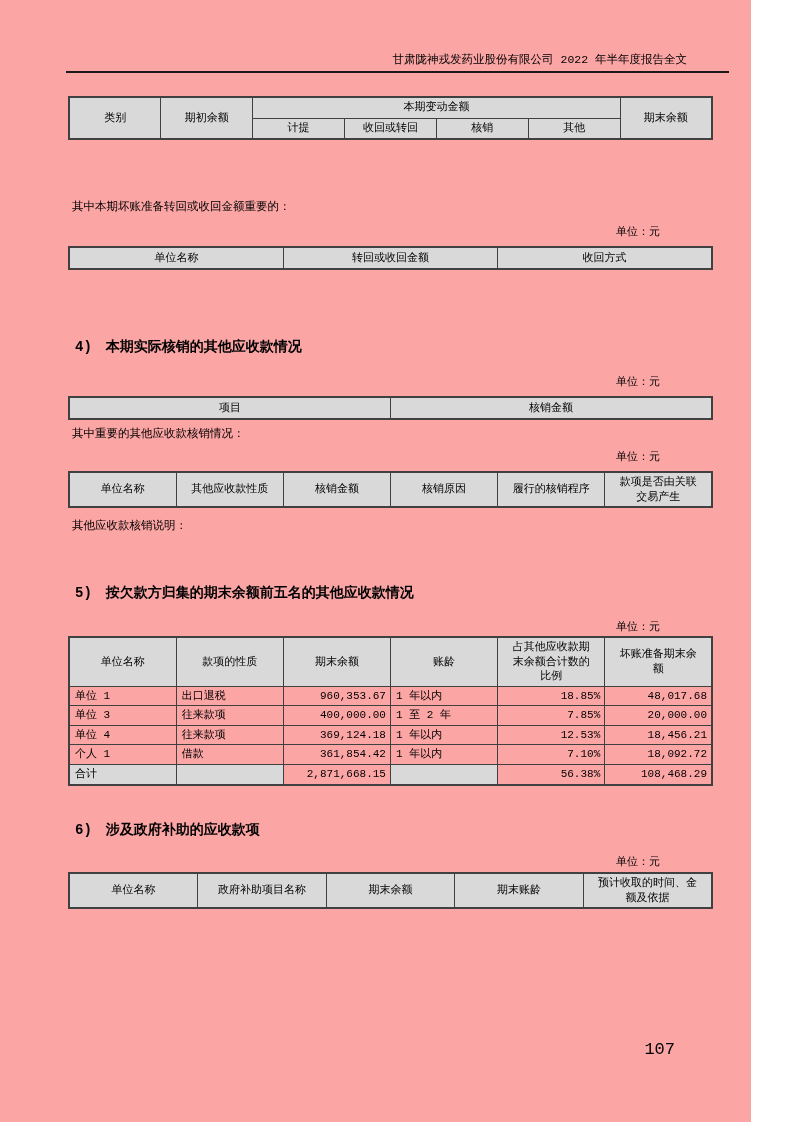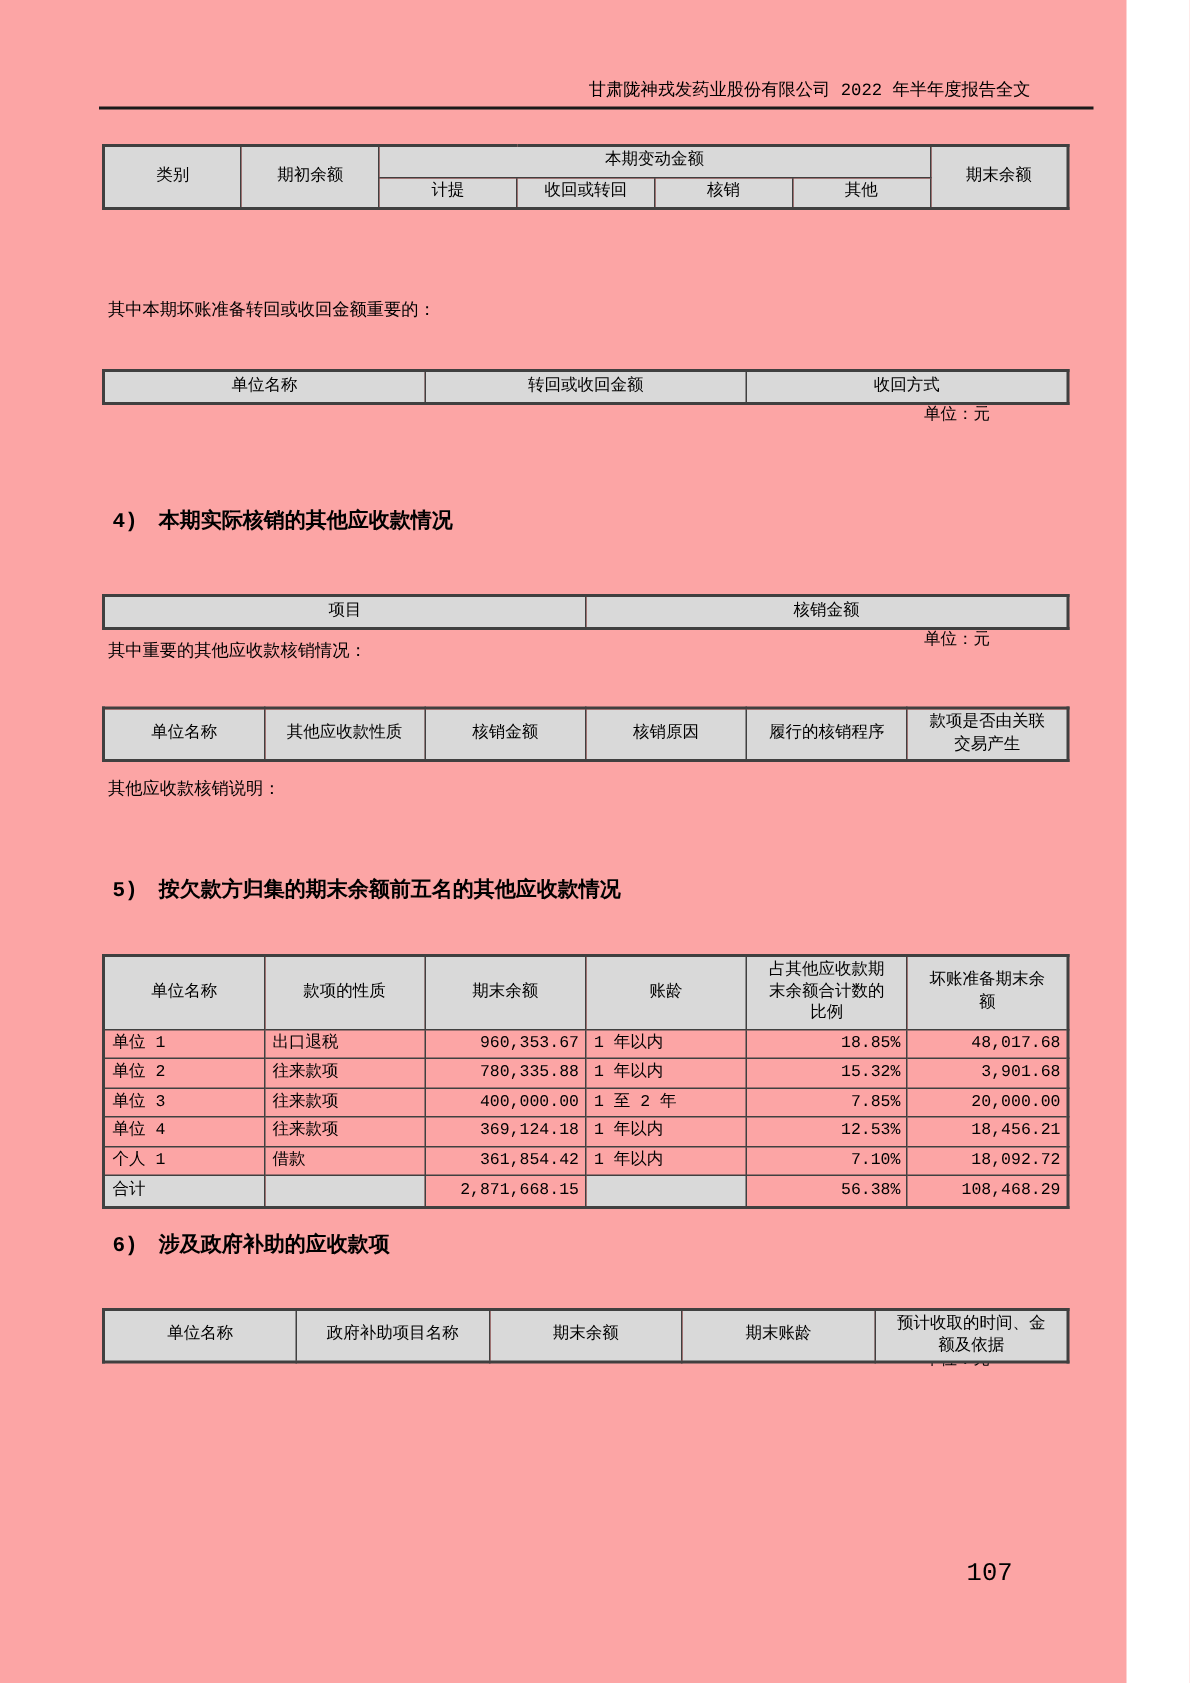--- a/index.html
+++ b/index.html
@@ -23,21 +23,21 @@
   .tbl td.hd { background:#d9d9d9; }
   .tbl td.pad-wide { padding:2px 12px;margin-top:12px; }
   .t1 tr { height:21px; }
   .t2 tr, .t3 tr { height:22px; }
   .t5 tr.data { height:18px; }
   .t5 tr.total { height:21px; }
   .t5 td.al { text-align:left; padding-left:5px; }
   .t5 td.ar { text-align:right; padding-right:4px; }
 
   .note { position:absolute; left:72px; font-size:11.5px; white-space:nowrap;text-align:center; }
-  .unit { position:absolute; right:91px; font-size:11px; white-space:nowrap;margin-top:44px; }
+  .unit { position:absolute; right:91px; font-size:11px; white-space:nowrap; }
   .sec  { position:absolute; left:75px; font-size:14px; font-weight:bold; white-space:nowrap; }
   .sec .num { display:inline-block; margin-right:14px; }
   .pageno { position:absolute; top:1040px; right:76px; font-size:17px; }
 </style>
 </head>
 <body>
 
 <div class="page">
 
   <div class="hdr-title">甘肃陇神戎发药业股份有限公司 2022 年半年度报告全文</div>
@@ -154,28 +154,20 @@
         <td class="hd pad-wide">占其他应收款期末余额合计数的比例</td>
         <td class="hd pad-wide">坏账准备期末余额</td>
       </tr>
       <tr class="data">
         <td class="al">单位 1</td>
         <td class="al">出口退税</td>
         <td class="ar">960,353.67</td>
         <td class="al">1 年以内</td>
         <td class="ar">18.85%</td>
         <td class="ar">48,017.68</td>
-      </tr>
-      <tr class="data">
-        <td class="al">单位 2</td>
-        <td class="al">往来款项</td>
-        <td class="ar">780,335.88</td>
-        <td class="al">1 年以内</td>
-        <td class="ar">15.32%</td>
-        <td class="ar">3,901.68</td>
       </tr>
       <tr class="data">
         <td class="al">单位 3</td>
         <td class="al">往来款项</td>
         <td class="ar">400,000.00</td>
         <td class="al">1 至 2 年</td>
         <td class="ar">7.85%</td>
         <td class="ar">20,000.00</td>
       </tr>
       <tr class="data">

